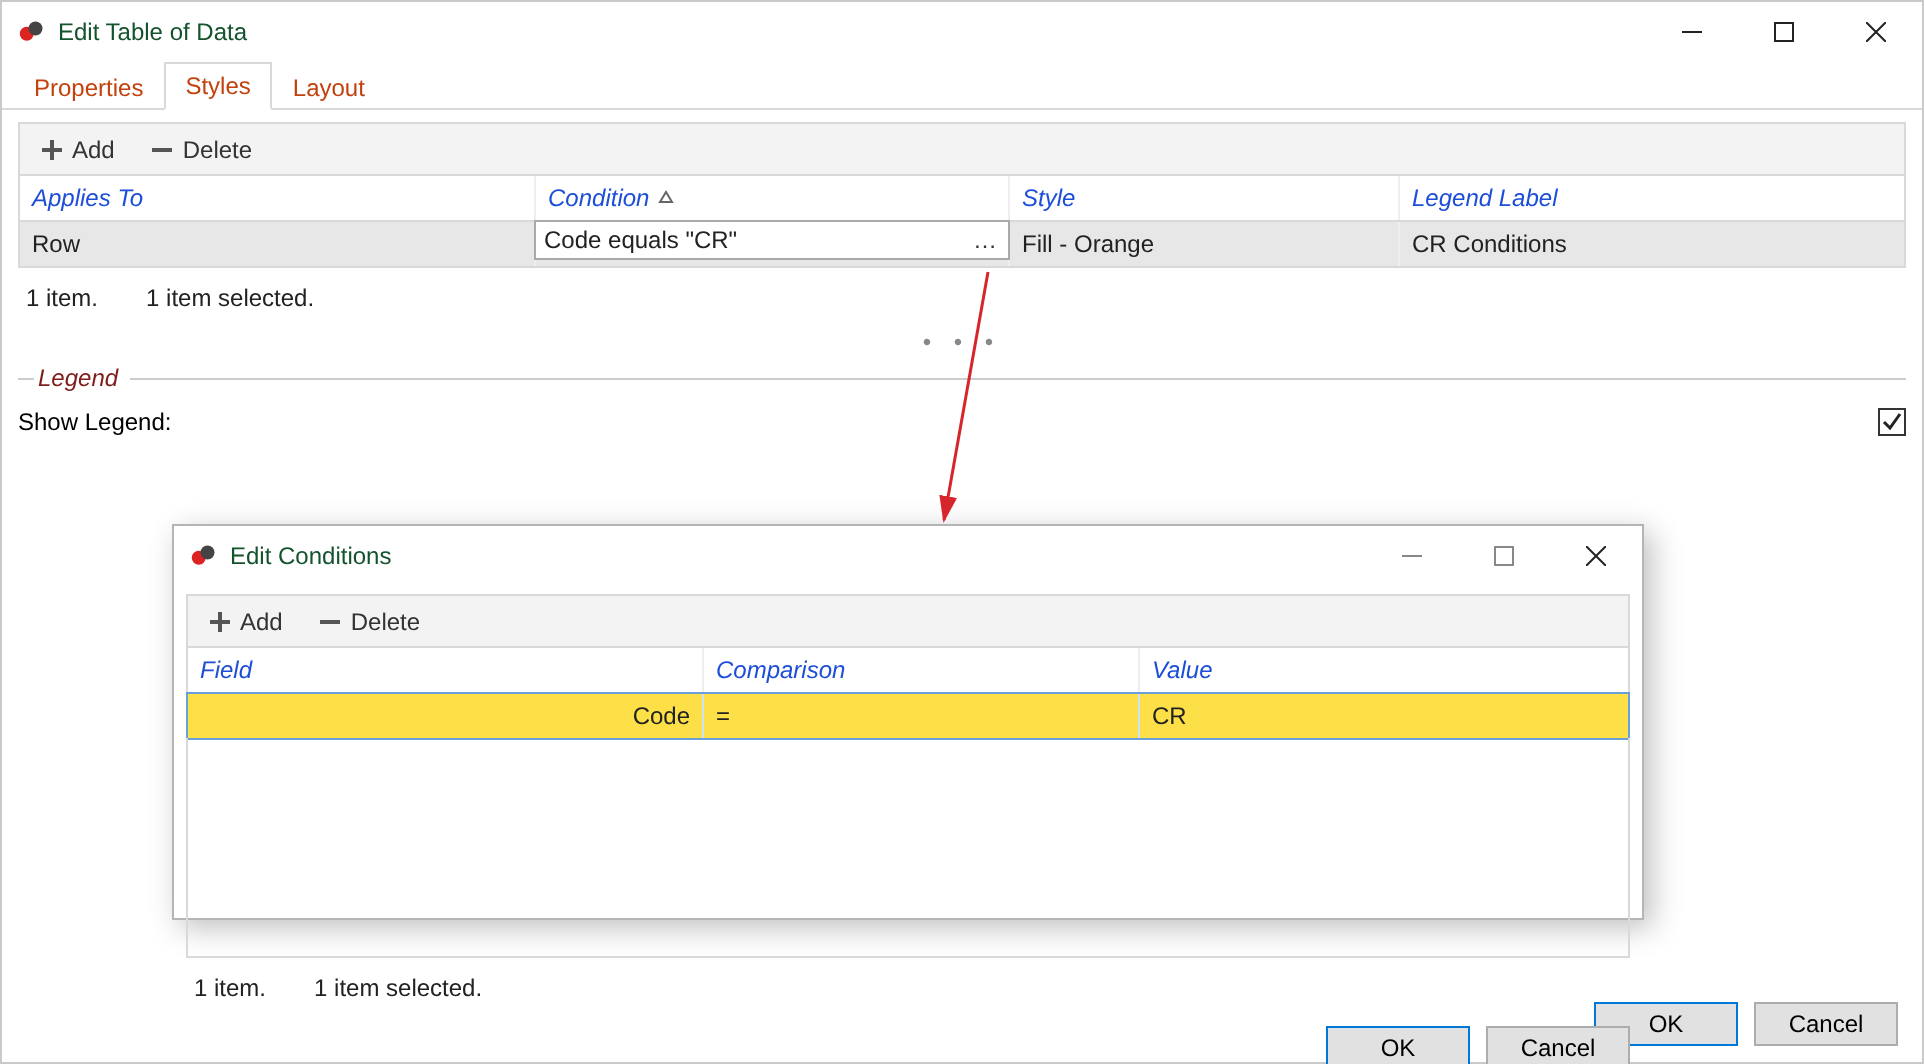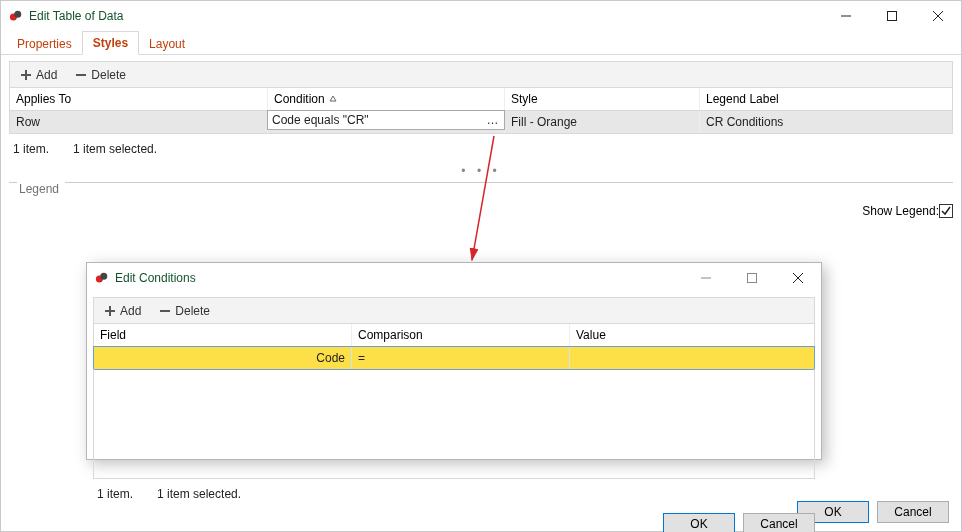--- a/index.html
+++ b/index.html
@@ -10,54 +10,54 @@
   .win-main { position: absolute; left: 0; top: 0; width: 962px; height: 532px; border: 1px solid #c9c9c9; background: #fff; display: flex; flex-direction: column; }
   .titlebar { display: flex; align-items: center; height: 30px; padding: 0 0 0 8px; }
   .titlebar .app-ico { width: 14px; height: 14px; margin-right: 6px; }
   .titlebar .titletxt { color: #14532d; }
   .wincontrols { margin-left: auto; display: flex; }
   .winbtn { width: 46px; height: 30px; display: flex; align-items: center; justify-content: center; color: #222; }
 
   
   .tabs { display: flex; align-items: flex-end; height: 24px; padding-left: 6px; border-bottom: 1px solid #d9d9d9; gap: 0; }
   .tab { padding: 4px 10px 4px 10px; color: #c2410c; position: relative; top: 1px; }
-  .tab.active { border: 1px solid #d9d9d9; border-bottom: 1px solid #fff; background: #fff; font-weight: bold; }
+  .tab.active { border: 1px solid #d9d9d9; border-bottom: 1px solid #fff; background: #fff; }
 
   
   .body-area { flex: 1; display: flex; flex-direction: column; padding: 6px 8px 0 8px; overflow: hidden; }
 
   
   .toolbar { display: flex; align-items: center; gap: 10px; background: #f3f3f3; border: 1px solid #d9d9d9; border-bottom: none; height: 26px; padding: 1px 6px; }
   .tbtn { display: flex; align-items: center; gap: 4px; color: #333; padding: 2px 4px; }
   .tbtn .ico { width: 12px; height: 12px; display: inline-block; }
 
   
   .grid { border: 1px solid #d9d9d9; }
   .grid-head { display: flex; background: #fff; border-bottom: 1px solid #d9d9d9; }
-  .grid-head .col { padding: 4px 6px; color: #000000; border-right: 1px solid #eee; display:flex; align-items:center; gap:4px; }
+  .grid-head .col { padding: 4px 6px; color: #1d4ed8; border-right: 1px solid #eee; display:flex; align-items:center; gap:4px;font-style:italic; }
   .grid-row { display: flex; background: #e7e7e7; }
   .grid-row .cell { padding: 4px 6px; color: #222; border-right: 1px solid #eee; }
   .col-applies, .cell-applies { width: 258px; }
   .col-cond, .cell-cond { width: 237px; }
   .col-style, .cell-style { width: 195px; }
   .col-legend, .cell-legend { width: 230px; }
 
   .cond-editor { position: relative; display:flex; align-items:center; background:#fff; border:1px solid #a9a9a9; margin:-1px; height:20px; padding:0 2px 0 4px; }
   .cond-editor .dots { margin-left:auto; width:18px; text-align:center; color:#333; letter-spacing:1px; cursor:pointer; }
 
   .status-line { padding: 8px 4px; color:#222; display:flex; gap:24px; }
 
   .drag-dots { text-align:center; color:#888; letter-spacing:4px; height:12px; }
 
-  .section-hdr { display:flex; align-items:flex-start; color:#737373; margin: 6px 0 8px 0; }
+  .section-hdr { display:flex; align-items:center; color:#7f1d1d; margin: 6px 0 8px 0; font-style: italic; }
   .section-hdr::before { content:""; display:block; width:8px; border-top:1px solid #ccc; margin-right:2px; }
   .section-hdr::after { content:""; flex:1; border-top:1px solid #ccc; margin-left:6px; }
 
   .legend-row { display:flex; align-items:center; }
-  .legend-row .lbl { flex:1;text-align:right; }
+  .legend-row .lbl { flex:1; }
   .chk { width:14px; height:14px; border:1px solid #333; display:flex; align-items:center; justify-content:center; }
   .chk svg { width:10px; height:10px; }
 
   
   .dlg-buttons { position:absolute; right:12px; bottom:8px; display:flex; gap:8px; }
   .btn { width:72px; height:22px; border:1px solid #adadad; background:#e1e1e1; display:flex; align-items:center; justify-content:center; cursor:pointer; }
   .btn.default { border:1px solid #0078d7; }
 
   
   .win-child {
@@ -247,20 +247,21 @@
 
       <div class="grid child-grid" style="border-bottom:none">
         <div class="grid-head">
           <div class="col col-field">Field</div>
           <div class="col col-comp">Comparison</div>
           <div class="col col-val" style="border-right:none">Value</div>
         </div>
         <div class="grid-row">
           <div class="cell cell-field">Code</div>
           <div class="cell cell-comp">=</div>
+          <div class="cell cell-val" style="border-right:none">CR</div>
         </div>
       </div>
       <div class="child-grid-body"></div>
 
       <div class="status-line">
         <span>1 item.</span>
         <span>1 item selected.</span>
       </div>
 
       <div class="child-buttons">

